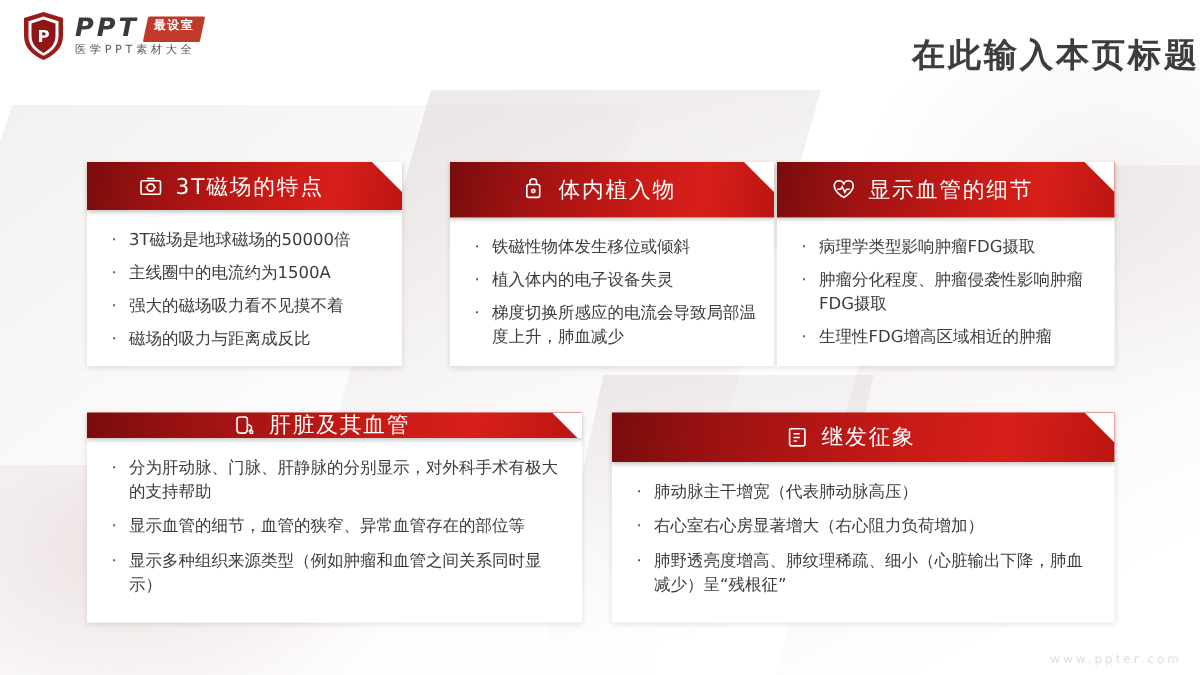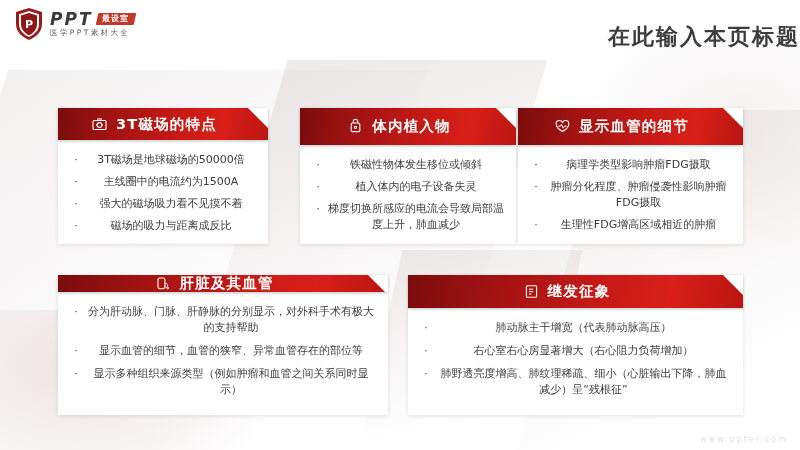--- a/index.html
+++ b/index.html
@@ -92,21 +92,20 @@
   }
   .logo-text-block {
     display: flex;
     flex-direction: column;
     justify-content: center;
     gap: 1px;
     padding-bottom: 1px;
   }
   .logo-row1 {
     display: flex;
-    align-items: center;
     gap: 4px;
   }
   .logo-ppt {
     font-family: "DejaVu Sans", "Liberation Sans", sans-serif;
     font-size: 17px;
     font-weight: 900;
     font-style: italic;
     letter-spacing: 2px;
     color: #3a3a3a;
     line-height: 1;
@@ -183,21 +182,21 @@
     flex: 0 0 auto;
     display: flex;
     align-items: center;
     justify-content: center;
     color: #ffffff;
   }
   .head-icon svg { display: block; }
   .head-title {
     color: #ffffff;
     font-size: 14.5px;
-    font-weight: 700;
+    font-weight: 400;
     letter-spacing: 1.2px;
     white-space: nowrap;
   }
   .card-body {
     flex: 1;
     background: #ffffff;
     box-shadow: 0 1px 4px rgba(120,100,100,0.20);
     padding: 12px 12px 10px 14px;
     box-sizing: border-box;
   }
@@ -212,21 +211,21 @@
   }
   .bullet:last-child { margin-bottom: 0; }
   .bullet-dot {
     flex: 0 0 auto;
     width: 8px;
     text-align: center;
     color: #4a4a4a;
     font-size: 11px;
     line-height: 16px;
   }
-  .bullet-text { flex: 1; text-align: center; }
+  .bullet-text { flex: 1; }
 
   
   #card-1 { left: 58px;  top: 108px; width: 210px; height: 136px; }
   #card-2 { left: 300px; top: 108px; width: 216px; height: 136px; }
   #card-3 { left: 518px; top: 108px; width: 225px; height: 136px; }
   #card-4 { left: 58px;  top: 275px; width: 330px; height: 140px; }
   #card-5 { left: 408px; top: 275px; width: 335px; height: 140px; }
 
   #card-4 .bullet, #card-5 .bullet { margin-bottom: 7px; }
 

